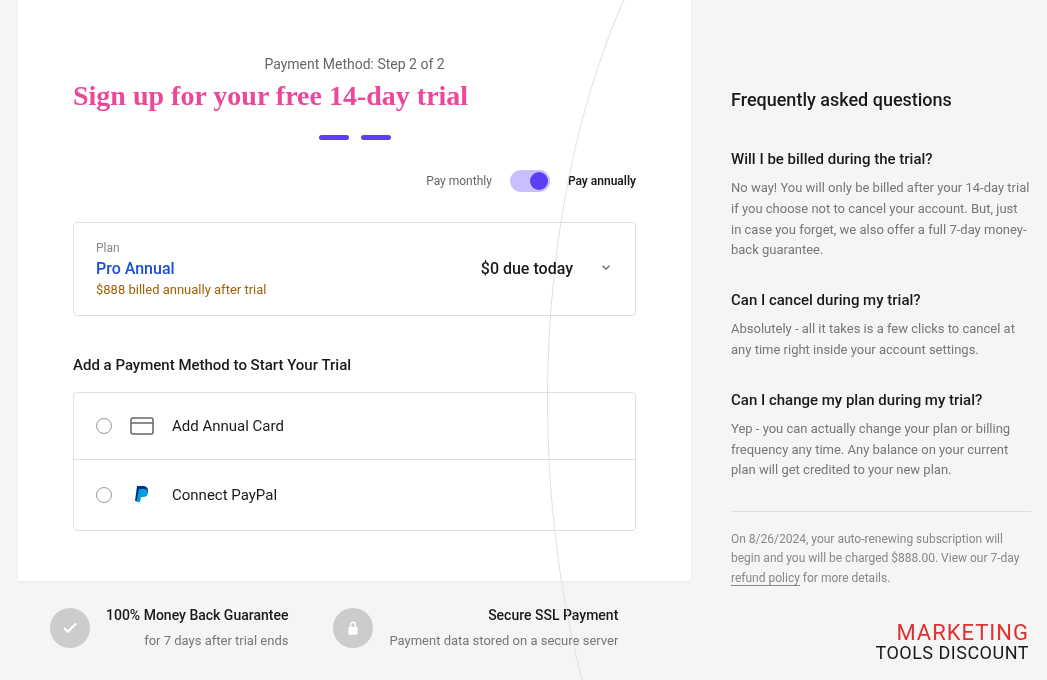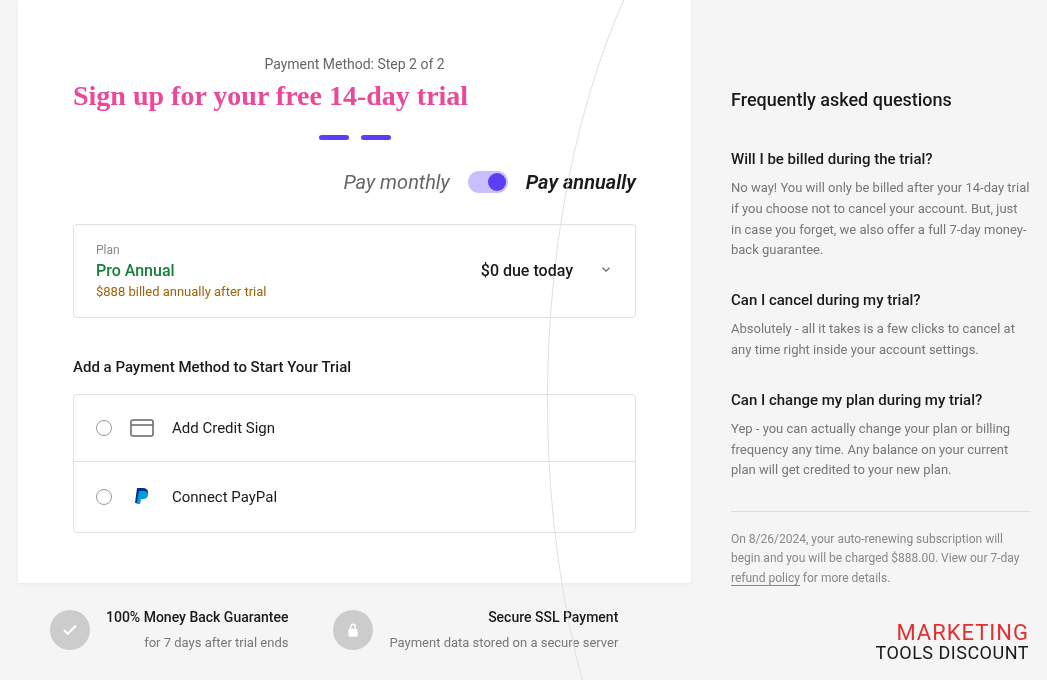--- a/index.html
+++ b/index.html
@@ -58,22 +58,21 @@
       height: 5px;
       background: #5b3ef5;
       border-radius: 3px;
     }
     .billing-toggle {
       display: flex;
       align-items: center;
       justify-content: flex-end;
       gap: 18px;
       margin-bottom: 30px;
-      font-size: 20px;
-      font-style: italic;
+      font-size: 12px;
     }
     .toggle-label-inactive { color: #666; }
     .toggle-label-active { color: #1a1a1a; font-weight: 600; }
     .toggle {
       width: 40px;
       height: 22px;
       background: #c7bfff;
       border-radius: 11px;
       position: relative;
       cursor: pointer;
@@ -99,21 +98,21 @@
       color: #888;
       margin-bottom: 4px;
     }
     .plan-row {
       display: flex;
       justify-content: space-between;
       align-items: center;
     }
     .plan-name {
       font-size: 16px;
-      color: #15803d;
+      color: #1d4ed8;
       font-weight: 500;
     }
     .plan-price {
       font-size: 16px;
       color: #1a1a1a;
       font-weight: 500;
       margin-right: 40px;
     }
     .chevron {
       position: absolute;
@@ -294,21 +293,21 @@
 
       <div class="payment-list">
         <div class="payment-option">
           <div class="radio"></div>
           <span class="payment-icon">
             <svg width="24" height="18" viewBox="0 0 24 18" fill="none" stroke="#666" stroke-width="1.5">
                 <rect x="1" y="1" width="22" height="16" rx="2"></rect>
                 <line x1="1" y1="6" x2="23" y2="6"></line>
               </svg>
           </span>
-          <span class="payment-label">Add Credit Sign</span>
+          <span class="payment-label">Add Annual Card</span>
         </div>
         <div class="payment-option">
           <div class="radio"></div>
           <span class="payment-icon">
             <svg width="20" height="22" viewBox="0 0 20 22">
                 <path d="M5 2h6c3 0 5 1.5 5 4.5S14 11 11 11H8l-1 6H3L5 2z" fill="#003087"></path>
                 <path d="M7 5h5c2.5 0 4 1.3 4 3.8S14 13 11.5 13H9l-1 5H4.5L7 5z" fill="#009cde"></path>
               </svg>
           </span>
           <span class="payment-label">Connect PayPal</span>

